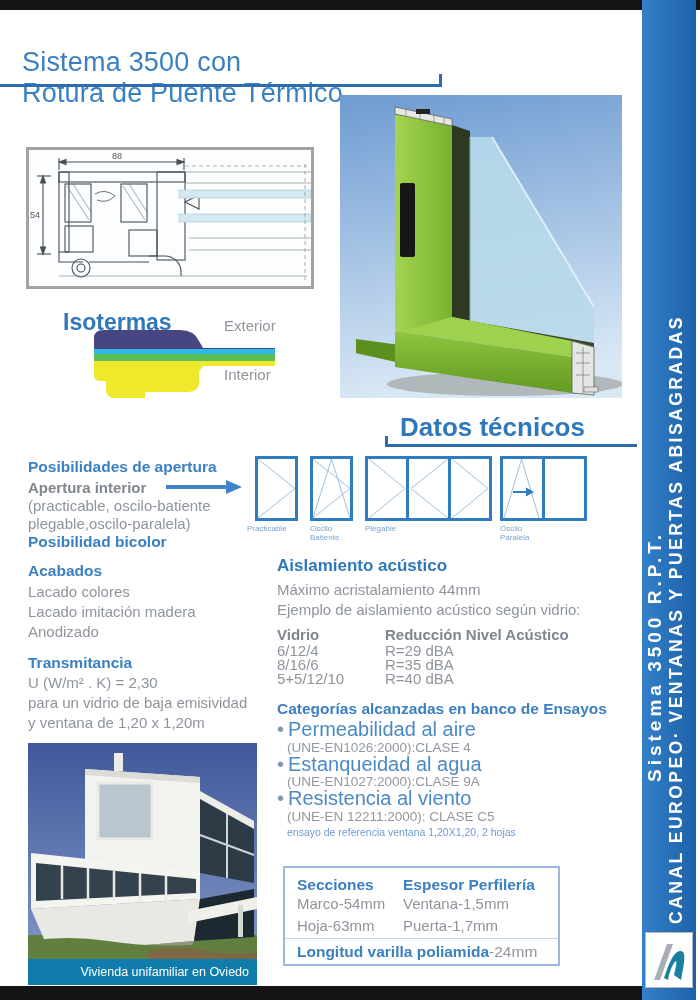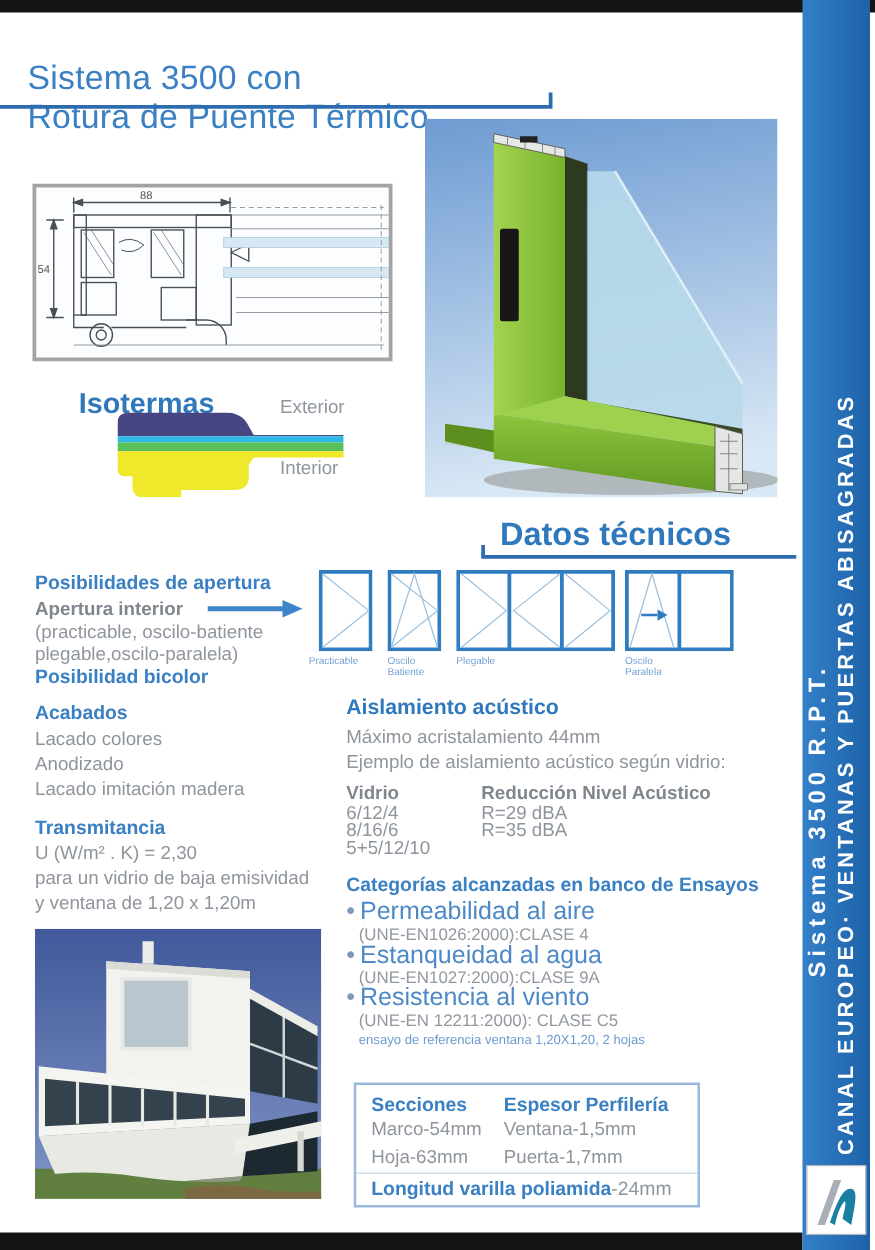--- a/index.html
+++ b/index.html
@@ -224,22 +224,22 @@
         <polygon points="60,0 76,7 60,14" fill="#3d85c8"></polygon>
       </svg>
     </div>
     <div class="gray body15">(practicable, oscilo-batiente</div>
     <div class="gray body15">plegable,oscilo-paralela)</div>
 
     <div class="h-sub">Posibilidad bicolor</div>
     <div class="h-sub mt12">Acabados</div>
     <div class="gray" style="font-size:15px;line-height:20px;margin-top:3px;">
       <div>Lacado colores</div>
+      <div>Lacado imitación madera</div>
       <div>Anodizado</div>
-      <div>Lacado imitación madera</div>
     </div>
 
     <div class="h-sub mt12">Transmitancia</div>
     <div class="gray" style="font-size:15px;line-height:20px;margin-top:2px;">
       <div>U (W/m² . K) = 2,30</div>
       <div>para un vidrio de baja emisividad</div>
       <div>y ventana de 1,20 x 1,20m</div>
     </div>
   </div>
 
@@ -250,20 +250,21 @@
       <div>Ejemplo de aislamiento acústico según vidrio:</div>
     </div>
     <div class="ac-table">
       <div class="gray-b" style="line-height:18px;">Vidrio</div>
       <div class="gray-b" style="line-height:18px;">Reducción Nivel Acústico</div>
       <div class="gray">6/12/4</div>
       <div class="gray">R=29 dBA</div>
       <div class="gray">8/16/6</div>
       <div class="gray">R=35 dBA</div>
       <div class="gray">5+5/12/10</div>
+      <div class="gray">R=40 dBA</div>
     </div>
 
     <div class="h-sub mt14">Categorías alcanzadas en banco de Ensayos</div>
     <div class="cat-title mt4">
       <span class="bullet">•</span><span>Permeabilidad al aire</span>
     </div>
     <div class="cat-norm">(UNE-EN1026:2000):CLASE 4</div>
     <div class="cat-title">
       <span class="bullet">•</span><span>Estanqueidad al agua</span>
     </div>
@@ -311,15 +312,16 @@
       <polygon points="8,120 168,136 168,150 8,158" fill="#33424c"></polygon>
       <path d="M34,122 v34 M60,125 v33 M86,128 v30 M112,130 v28 M138,133 v25" stroke="#e8e8e4" stroke-width="2.5"></path>
       <polygon points="3,166 172,156 166,198 22,210" fill="#e9e9e3"></polygon>
       <polygon points="22,210 166,198 160,210 40,216" fill="#9c9c94" opacity="0.8"></polygon>
       <polygon points="172,156 226,146 226,194 166,198" fill="#1c2930"></polygon>
       <polygon points="160,168 229,154 229,166 160,180" fill="#f0f0ea"></polygon>
       <rect x="210" y="162" width="5" height="32" fill="#d8d8d2"></rect>
       <path d="M0,198 q40,-6 80,0 t80,4 t69,-2 v16 h-229 z" fill="#61803f"></path>
       <path d="M120,208 q30,-6 60,0 q20,4 49,2 v6 h-109 z" fill="#7d6844"></path>
     </svg>
+    <div class="abs" id="photo-caption">Vivienda unifamiliar en Oviedo</div>
   </div>
 
 </div>
 
 </body></html>

